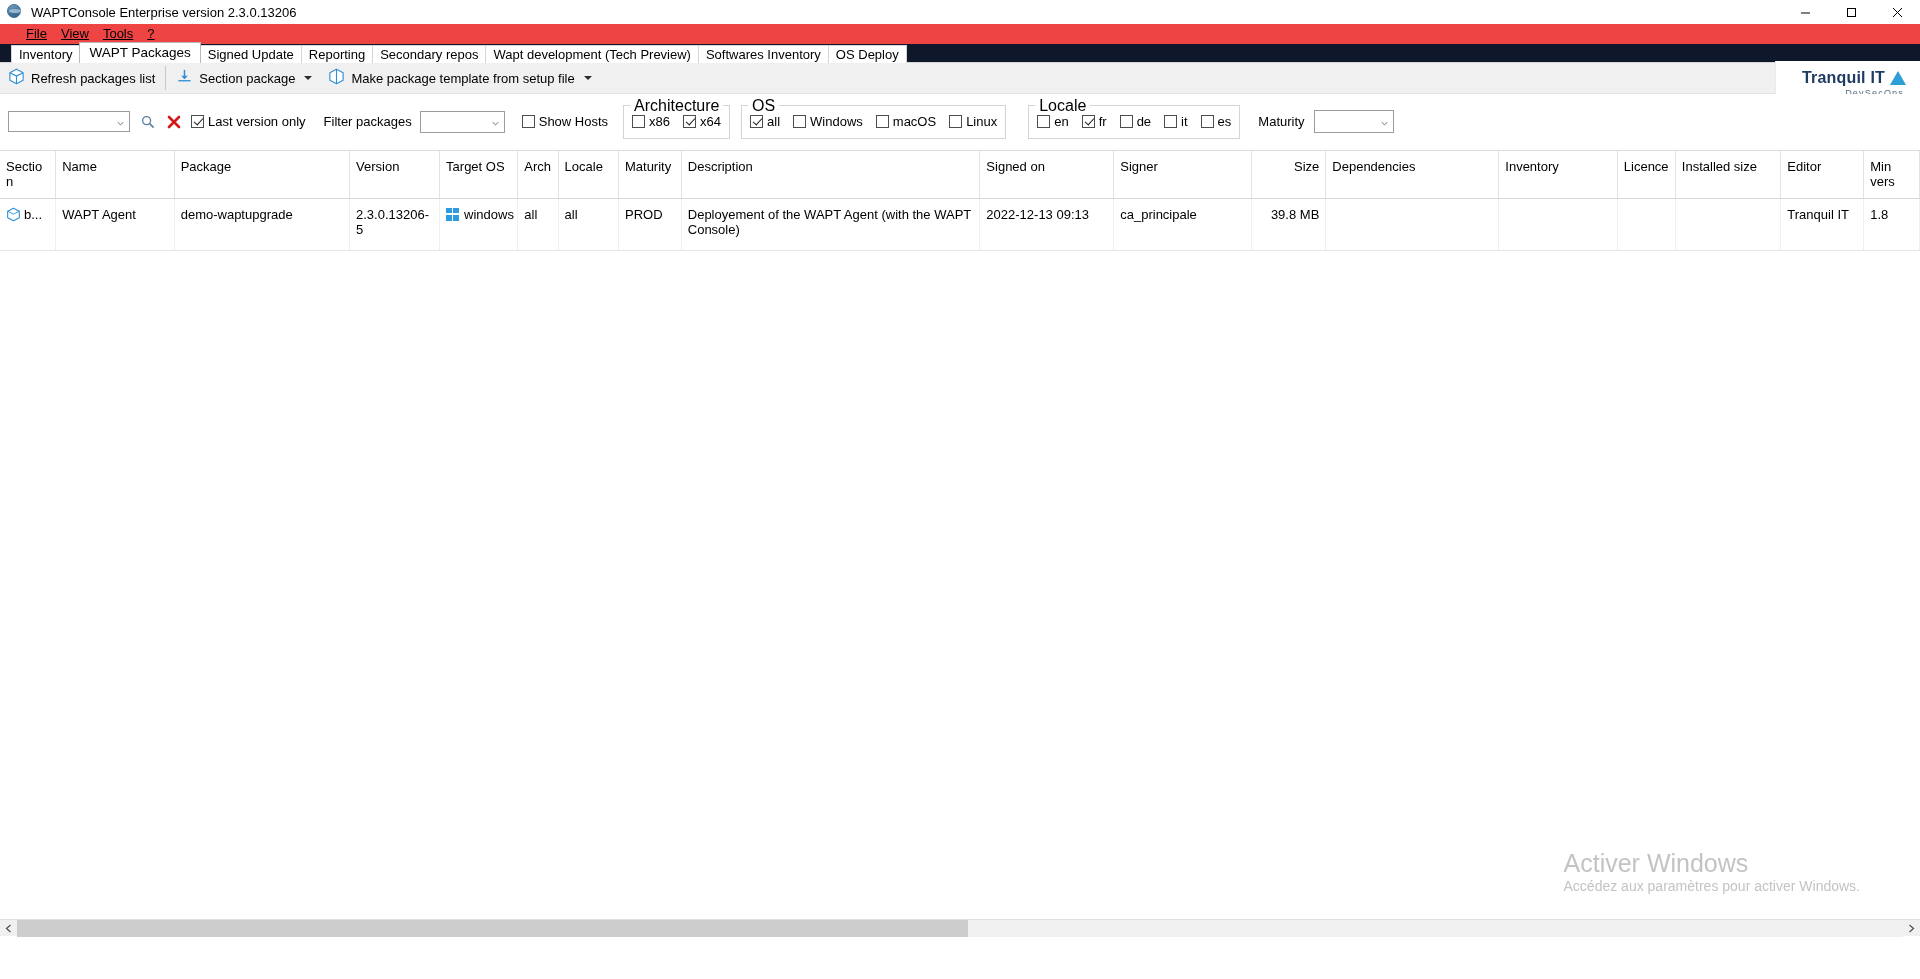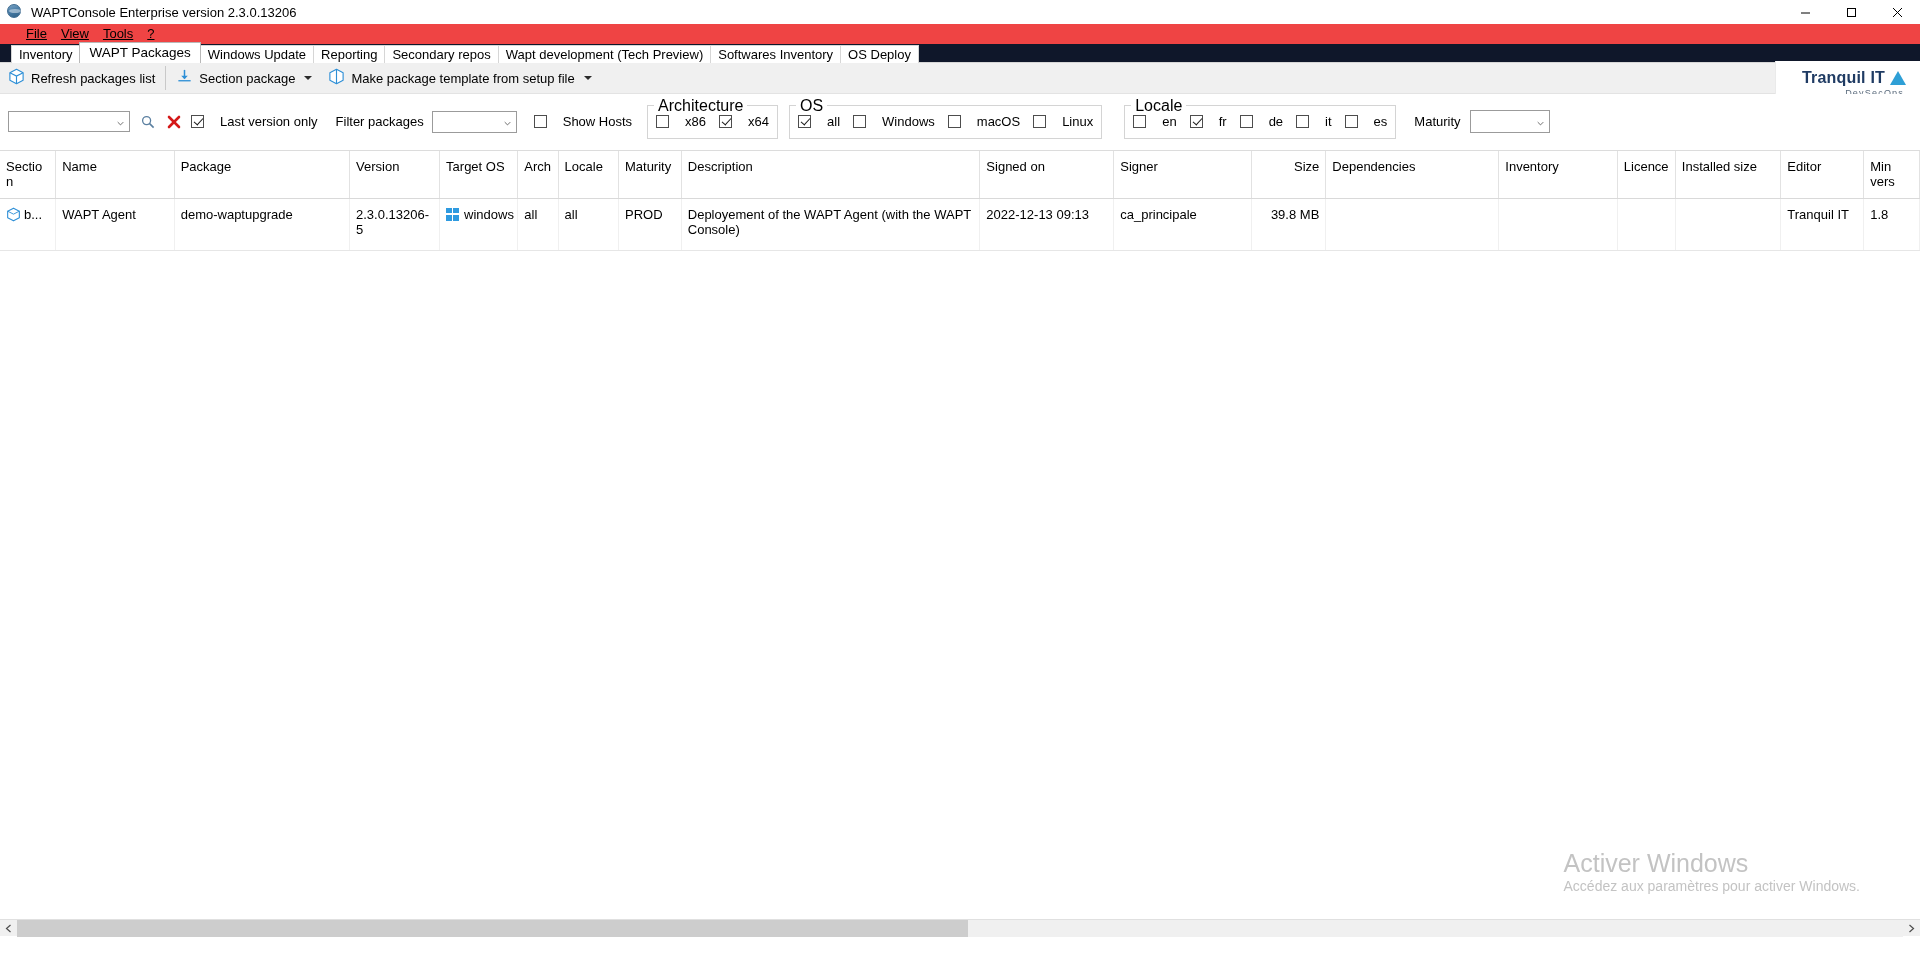--- a/index.html
+++ b/index.html
@@ -220,21 +220,21 @@
     width: 7px; height: 7px;
   }
   .search-combo { width: 122px; }
   .filter-combo { width: 85px; height: 22px; }
   .maturity-combo { width: 80px; height: 23px; }
 
   .icon-btn {
     width: 22px; height: 22px;
     display: flex; align-items:center; justify-content:center;
   }
-  .cb-row { display:flex; align-items:center; gap:16px; font-size:13px; white-space:nowrap; }
+  .cb-row { display:flex; align-items:center; gap:4px; font-size:13px; white-space:nowrap; }
   .cbox {
     width: 13px; height: 13px;
     border: 1px solid #4d4d4d;
     background: #fff;
     display: inline-flex;
     align-items: center; justify-content: center;
     flex: none;
     position: relative;
   }
   .cbox.checked:after {
@@ -397,21 +397,21 @@
   <div class="menubar">
     <div class="menu-item">File</div>
     <div class="menu-item">View</div>
     <div class="menu-item">Tools</div>
     <div class="menu-item">?</div>
   </div>
 
   <div class="tabbar">
     <div class="tab">Inventory</div>
     <div class="tab active">WAPT Packages</div>
-    <div class="tab">Windows Update</div>
+    <div class="tab">Signed Update</div>
     <div class="tab">Reporting</div>
     <div class="tab">Secondary repos</div>
     <div class="tab">Wapt development (Tech Preview)</div>
     <div class="tab">Softwares Inventory</div>
     <div class="tab">OS Deploy</div>
   </div>
 
   <div class="toolbar">
     <div class="tb-btn">
       <span>

